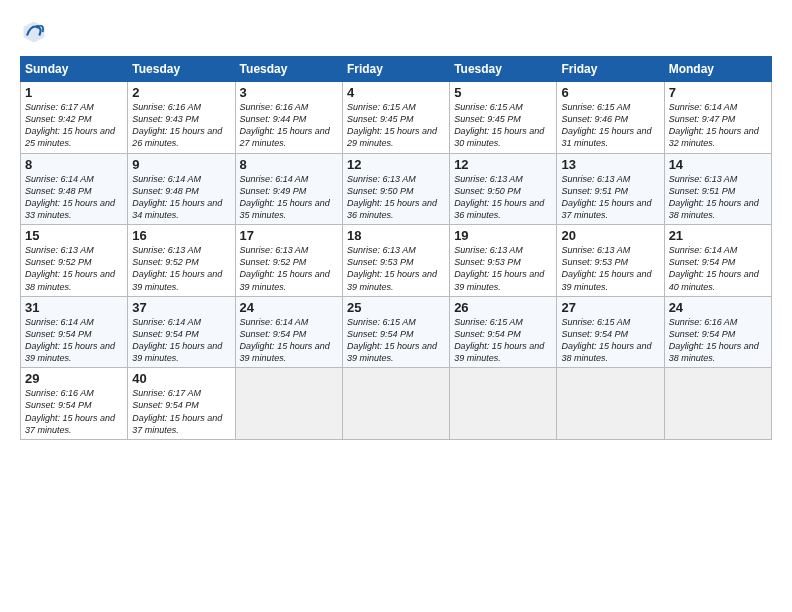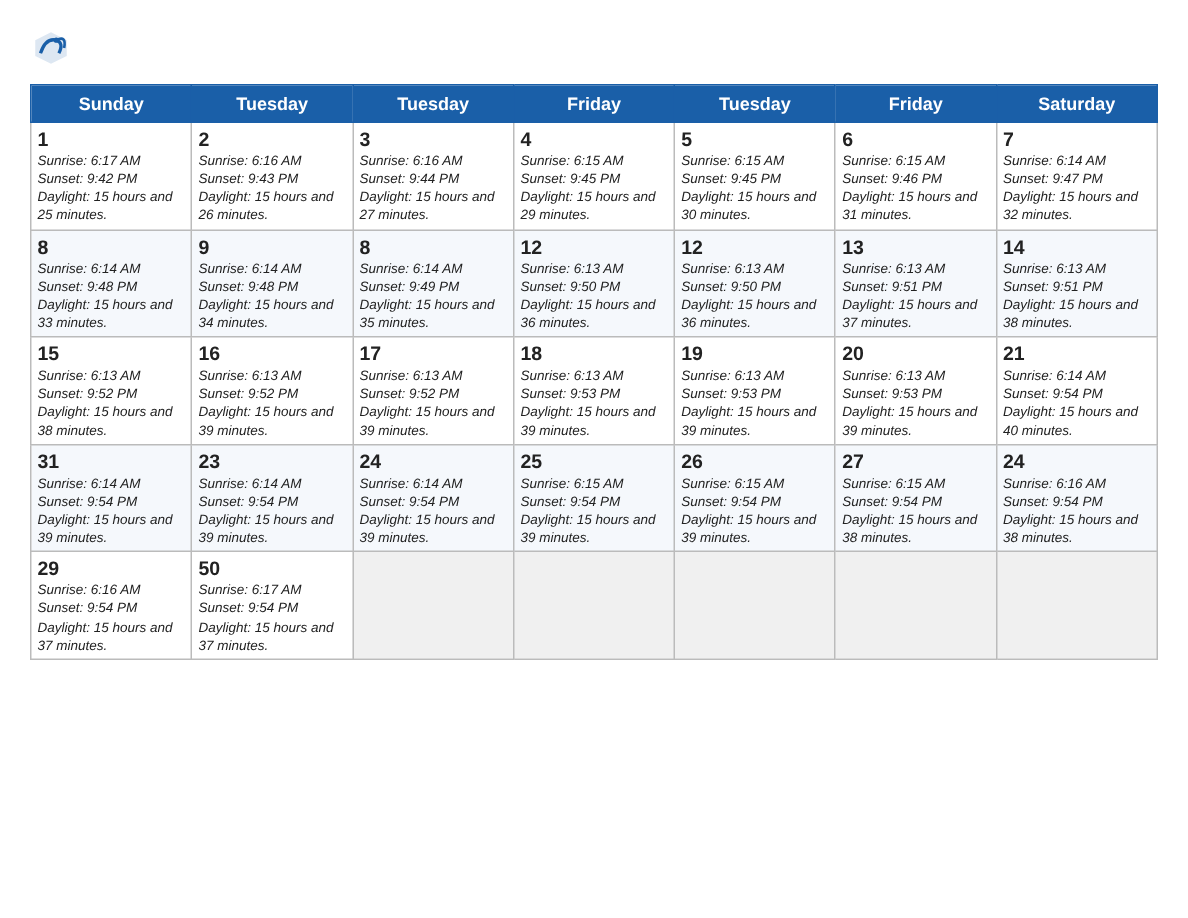--- a/index.html
+++ b/index.html
@@ -56,21 +56,21 @@
       width: 100%;
       border-collapse: collapse;
       border: 1px solid #bbb;
     }
     .calendar th {
       background: #1a5fa8;
       color: #fff;
       font-size: 12px;
       font-weight: bold;
       padding: 5px 4px;
-      text-align: center;
+      text-align: left;
       border: 1px solid #1a5fa8;
     }
     .calendar td {
       vertical-align: top;
       border: 1px solid #bbb;
       padding: 3px 4px;
       width: 108px;
       min-height: 72px;
       font-size: 9.5px;
       color: #222;
@@ -121,21 +121,21 @@
   <table class="calendar">
     <thead>
       <tr>
 
       <th>Sunday</th>
           <th>Tuesday</th>
           <th>Tuesday</th>
           <th>Friday</th>
           <th>Tuesday</th>
           <th>Friday</th>
-          <th>Saturday</th>
+          <th>Monday</th>
         </tr>
     </thead>
     <tbody id="calendar-body">
     <tr>
           <td>
             <span class="day-num">1</span>
             <div class="day-info">Sunrise: 6:17 AM<br>Sunset: 9:42 PM<br>Daylight: 15 hours and 25 minutes.</div>
           </td>
           <td>
             <span class="day-num">2</span>
@@ -221,21 +221,21 @@
             <span class="day-num">21</span>
             <div class="day-info">Sunrise: 6:14 AM<br>Sunset: 9:54 PM<br>Daylight: 15 hours and 40 minutes.</div>
           </td>
         </tr>
         <tr>
           <td>
             <span class="day-num">31</span>
             <div class="day-info">Sunrise: 6:14 AM<br>Sunset: 9:54 PM<br>Daylight: 15 hours and 39 minutes.</div>
           </td>
           <td>
-            <span class="day-num">23</span>
+            <span class="day-num">37</span>
             <div class="day-info">Sunrise: 6:14 AM<br>Sunset: 9:54 PM<br>Daylight: 15 hours and 39 minutes.</div>
           </td>
           <td>
             <span class="day-num">24</span>
             <div class="day-info">Sunrise: 6:14 AM<br>Sunset: 9:54 PM<br>Daylight: 15 hours and 39 minutes.</div>
           </td>
           <td>
             <span class="day-num">25</span>
             <div class="day-info">Sunrise: 6:15 AM<br>Sunset: 9:54 PM<br>Daylight: 15 hours and 39 minutes.</div>
           </td>
@@ -251,21 +251,21 @@
             <span class="day-num">24</span>
             <div class="day-info">Sunrise: 6:16 AM<br>Sunset: 9:54 PM<br>Daylight: 15 hours and 38 minutes.</div>
           </td>
         </tr>
         <tr>
           <td>
             <span class="day-num">29</span>
             <div class="day-info">Sunrise: 6:16 AM<br>Sunset: 9:54 PM<br>Daylight: 15 hours and 37 minutes.</div>
           </td>
           <td>
-            <span class="day-num">50</span>
+            <span class="day-num">40</span>
             <div class="day-info">Sunrise: 6:17 AM<br>Sunset: 9:54 PM<br>Daylight: 15 hours and 37 minutes.</div>
           </td>
           <td class="empty-cell"></td>
           <td class="empty-cell"></td>
           <td class="empty-cell"></td>
           <td class="empty-cell"></td>
           <td class="empty-cell"></td>
         </tr>
       </tbody>
   </table>

